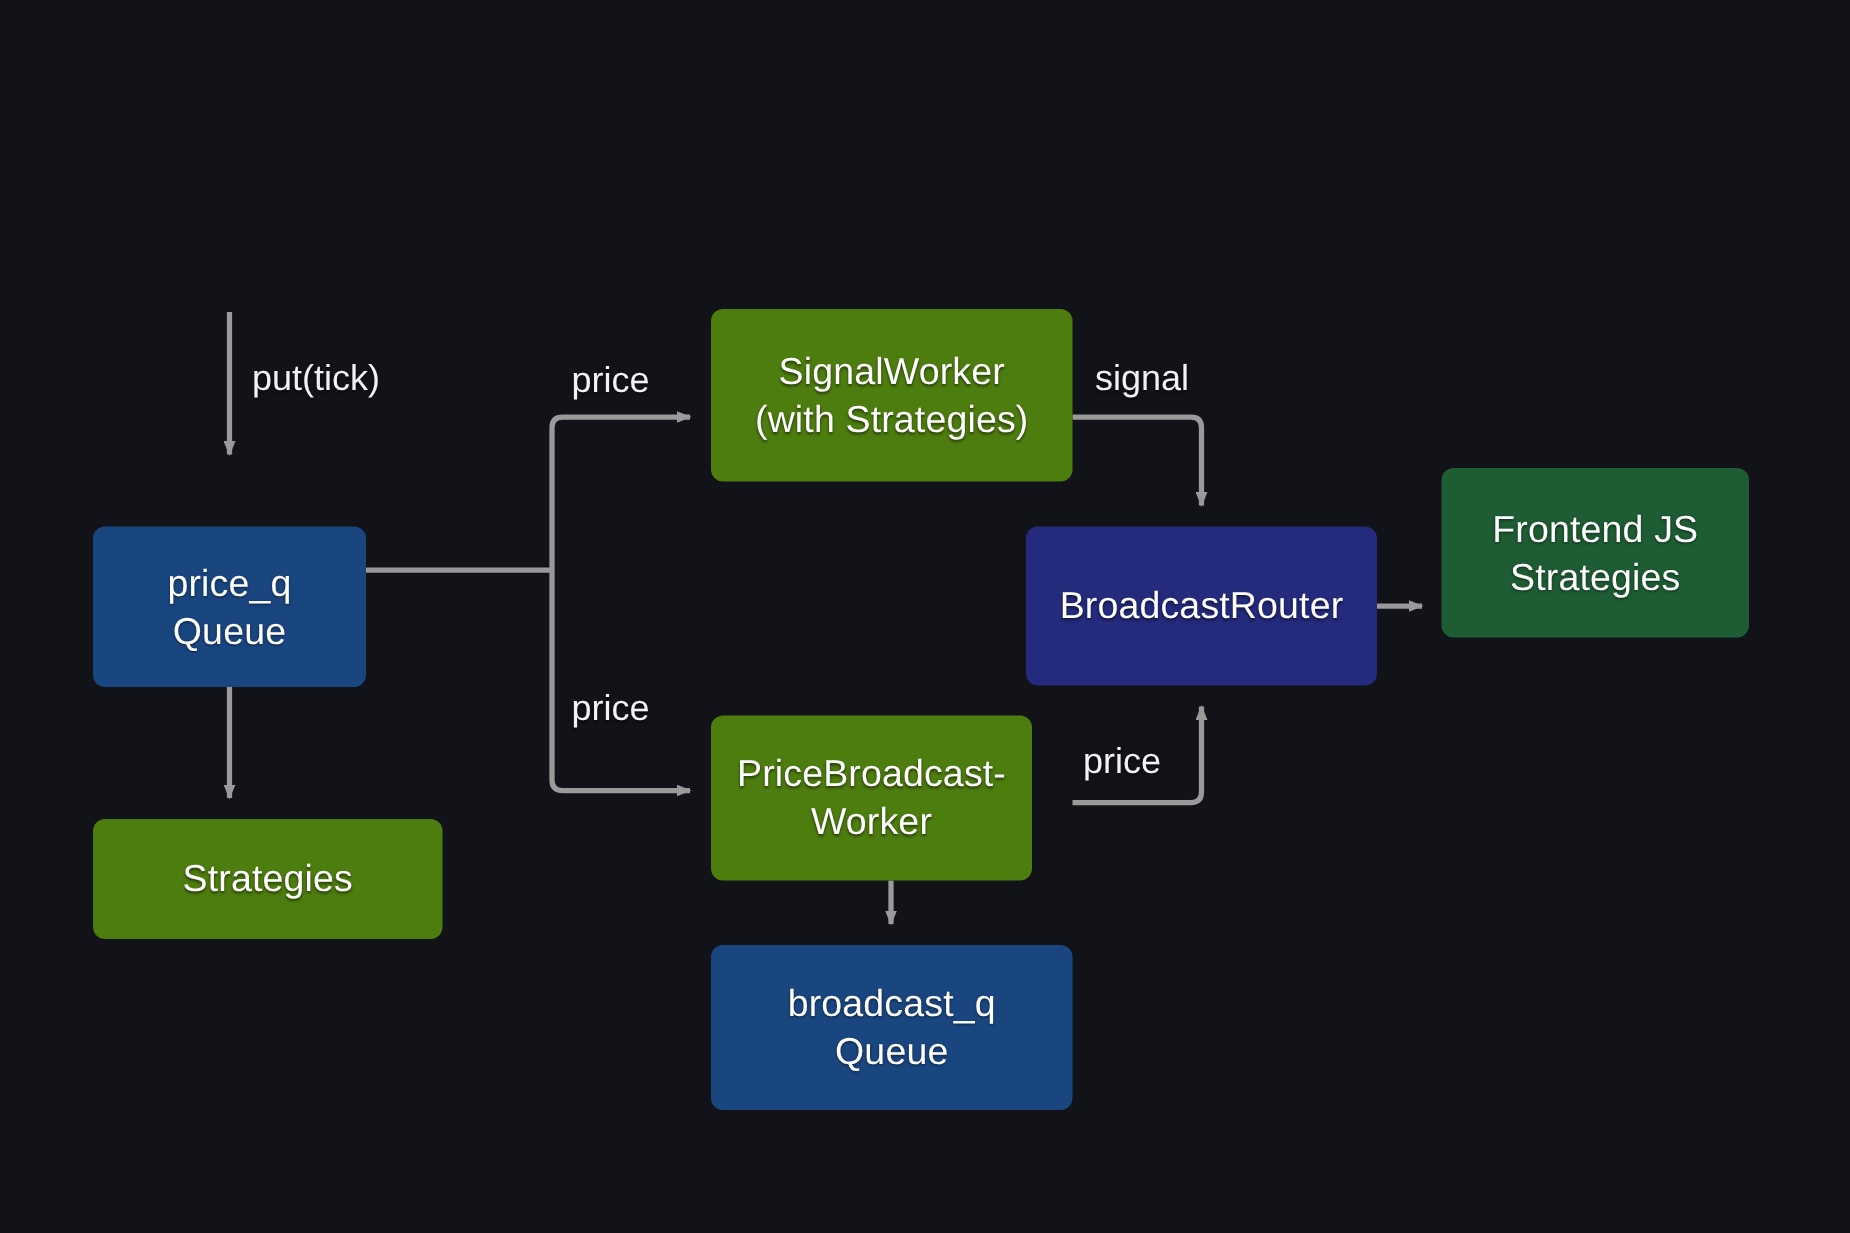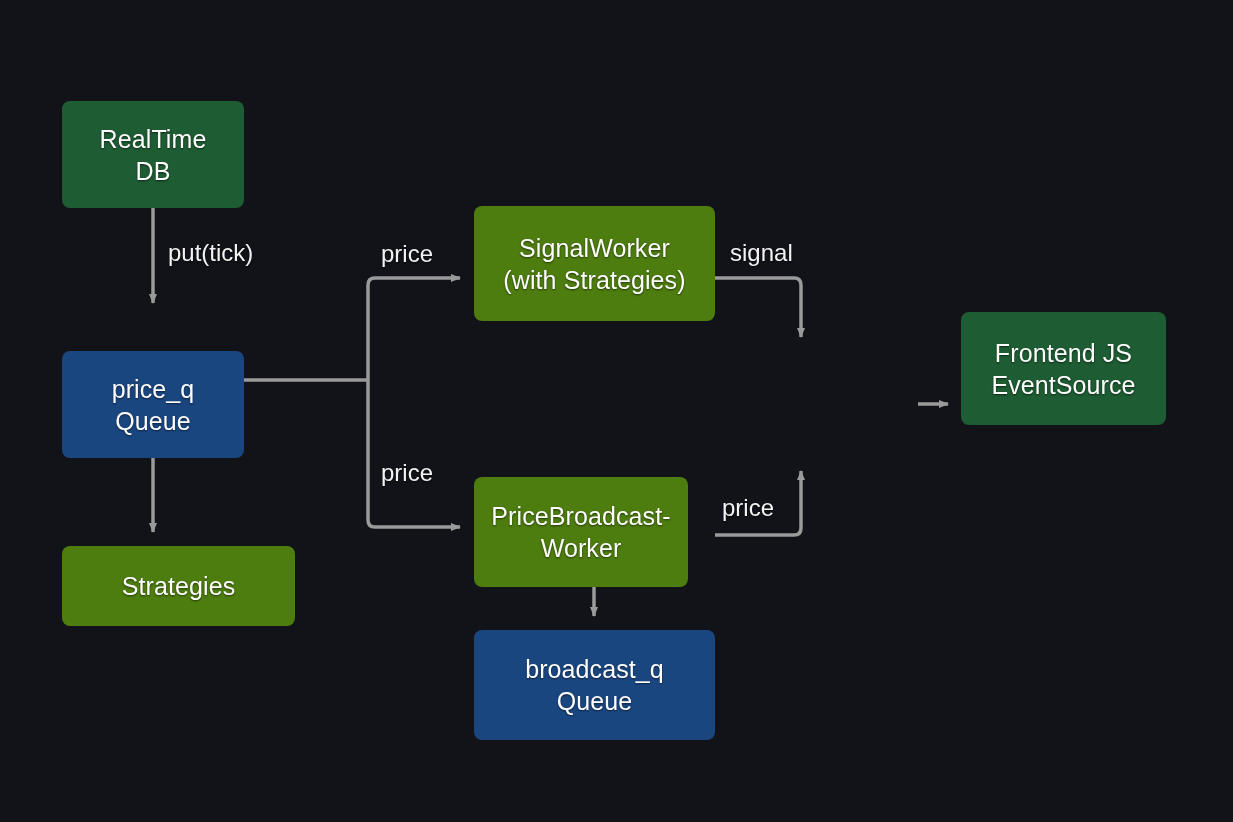--- a/index.html
+++ b/index.html
@@ -103,24 +103,20 @@
 
     <g>
       <path d="M594,587 L594,616" stroke="#9a9a9a" stroke-width="3.5" fill="none" marker-end="url(#arrowhead)"></path>
     </g>
 
     <g>
       <path d="M918,404 L948,404" stroke="#9a9a9a" stroke-width="3.5" fill="none" marker-end="url(#arrowhead)"></path>
     </g>
   </svg>
 
-  <div class="node node-green" style="left:62px; top:101px; width:182px; height:107px;">
-    <span>RealTime
-DB</span>
-  </div>
 
   <div class="node node-blue" style="left:62px; top:317px; width:182px; height:107px;margin-top:34px;">
     <span>price_q
 Queue</span>
   </div>
 
   <div class="node node-orange" style="left:62px; top:546px; width:233px; height:80px;">
     <span>Strategies</span>
   </div>
 
@@ -132,24 +128,27 @@
   <div class="node node-orange" style="left:474px; top:477px; width:214px; height:110px;">
     <span>PriceBroadcast-
 Worker</span>
   </div>
 
   <div class="node node-blue" style="left:474px; top:630px; width:241px; height:110px;">
     <span>broadcast_q
 Queue</span>
   </div>
 
+  <div class="node node-navy" style="left:684px; top:351px; width:234px; height:106px;">
+    <span>BroadcastRouter</span>
+  </div>
 
   <div class="node node-green" style="left:961px; top:312px; width:205px; height:113px;">
     <span>Frontend JS
-EventSource</span>
+Strategies</span>
   </div>
 
   <div class="edge-label" style="left:168px; top:241px;">put(tick)</div>
 
   <div class="edge-label" style="left:381px; top:242px;">price</div>
 
   <div class="edge-label" style="left:381px; top:461px;">price</div>
 
   <div class="edge-label" style="left:730px; top:241px;">signal</div>
 

